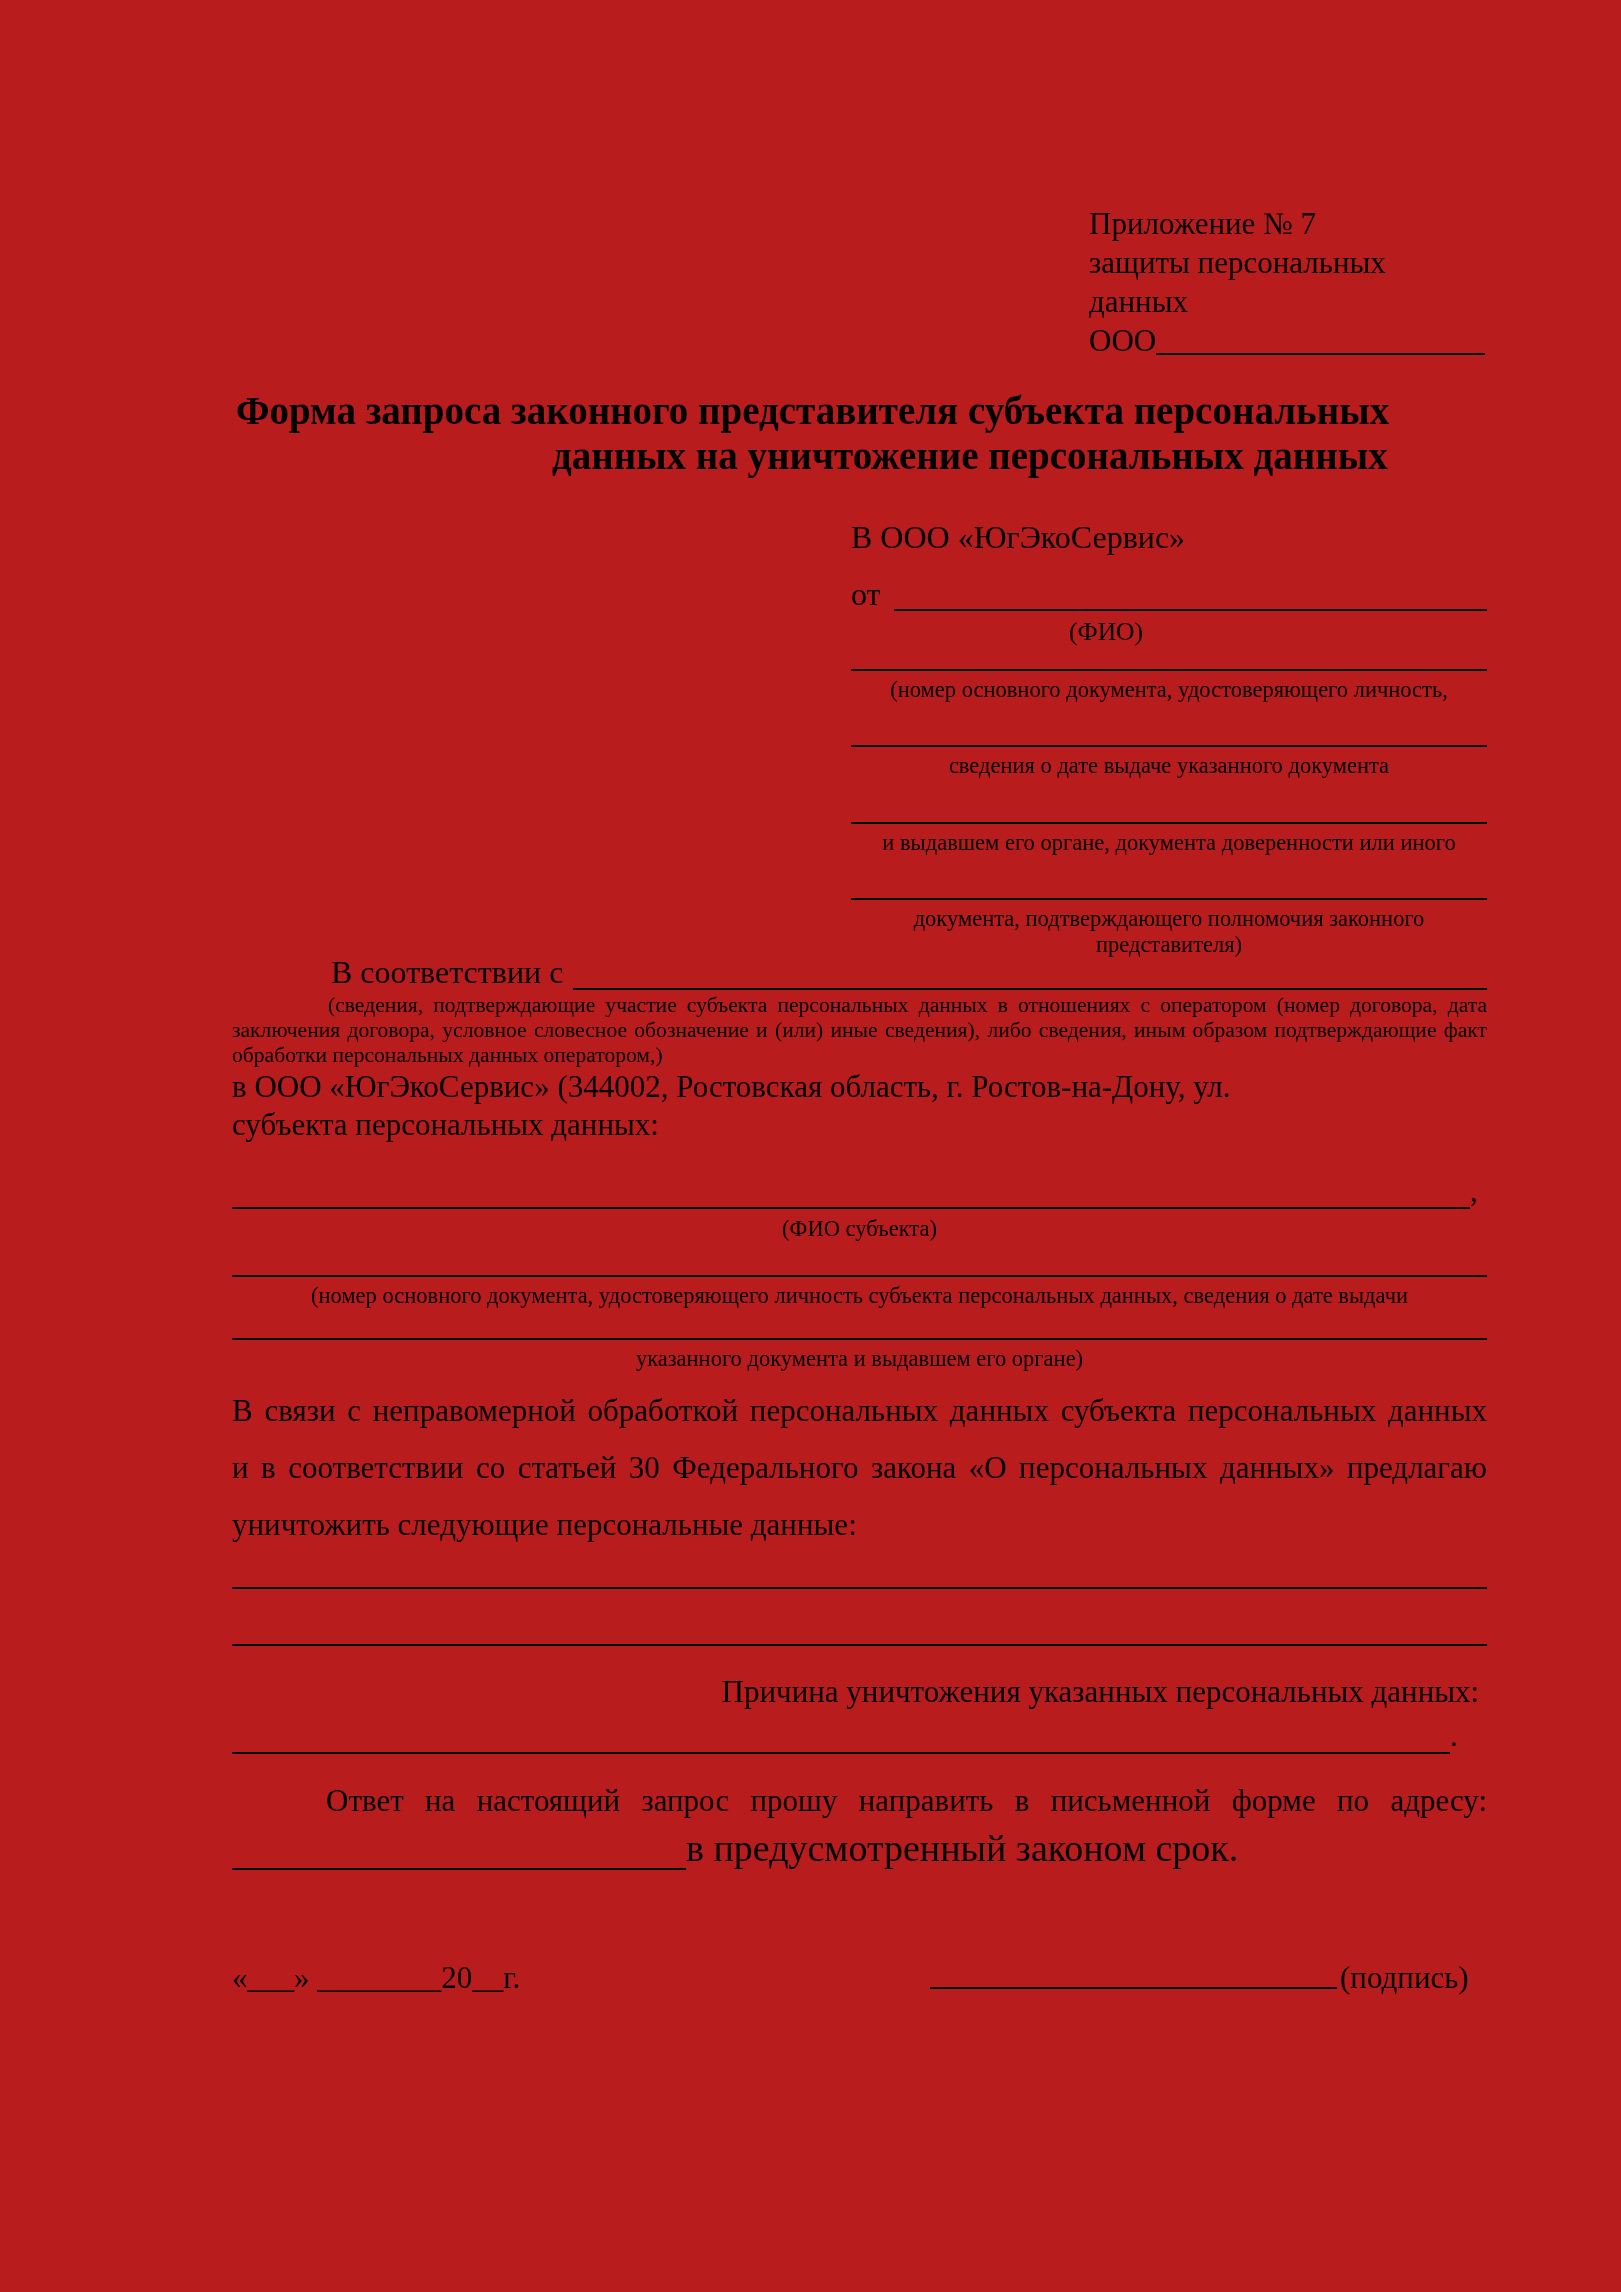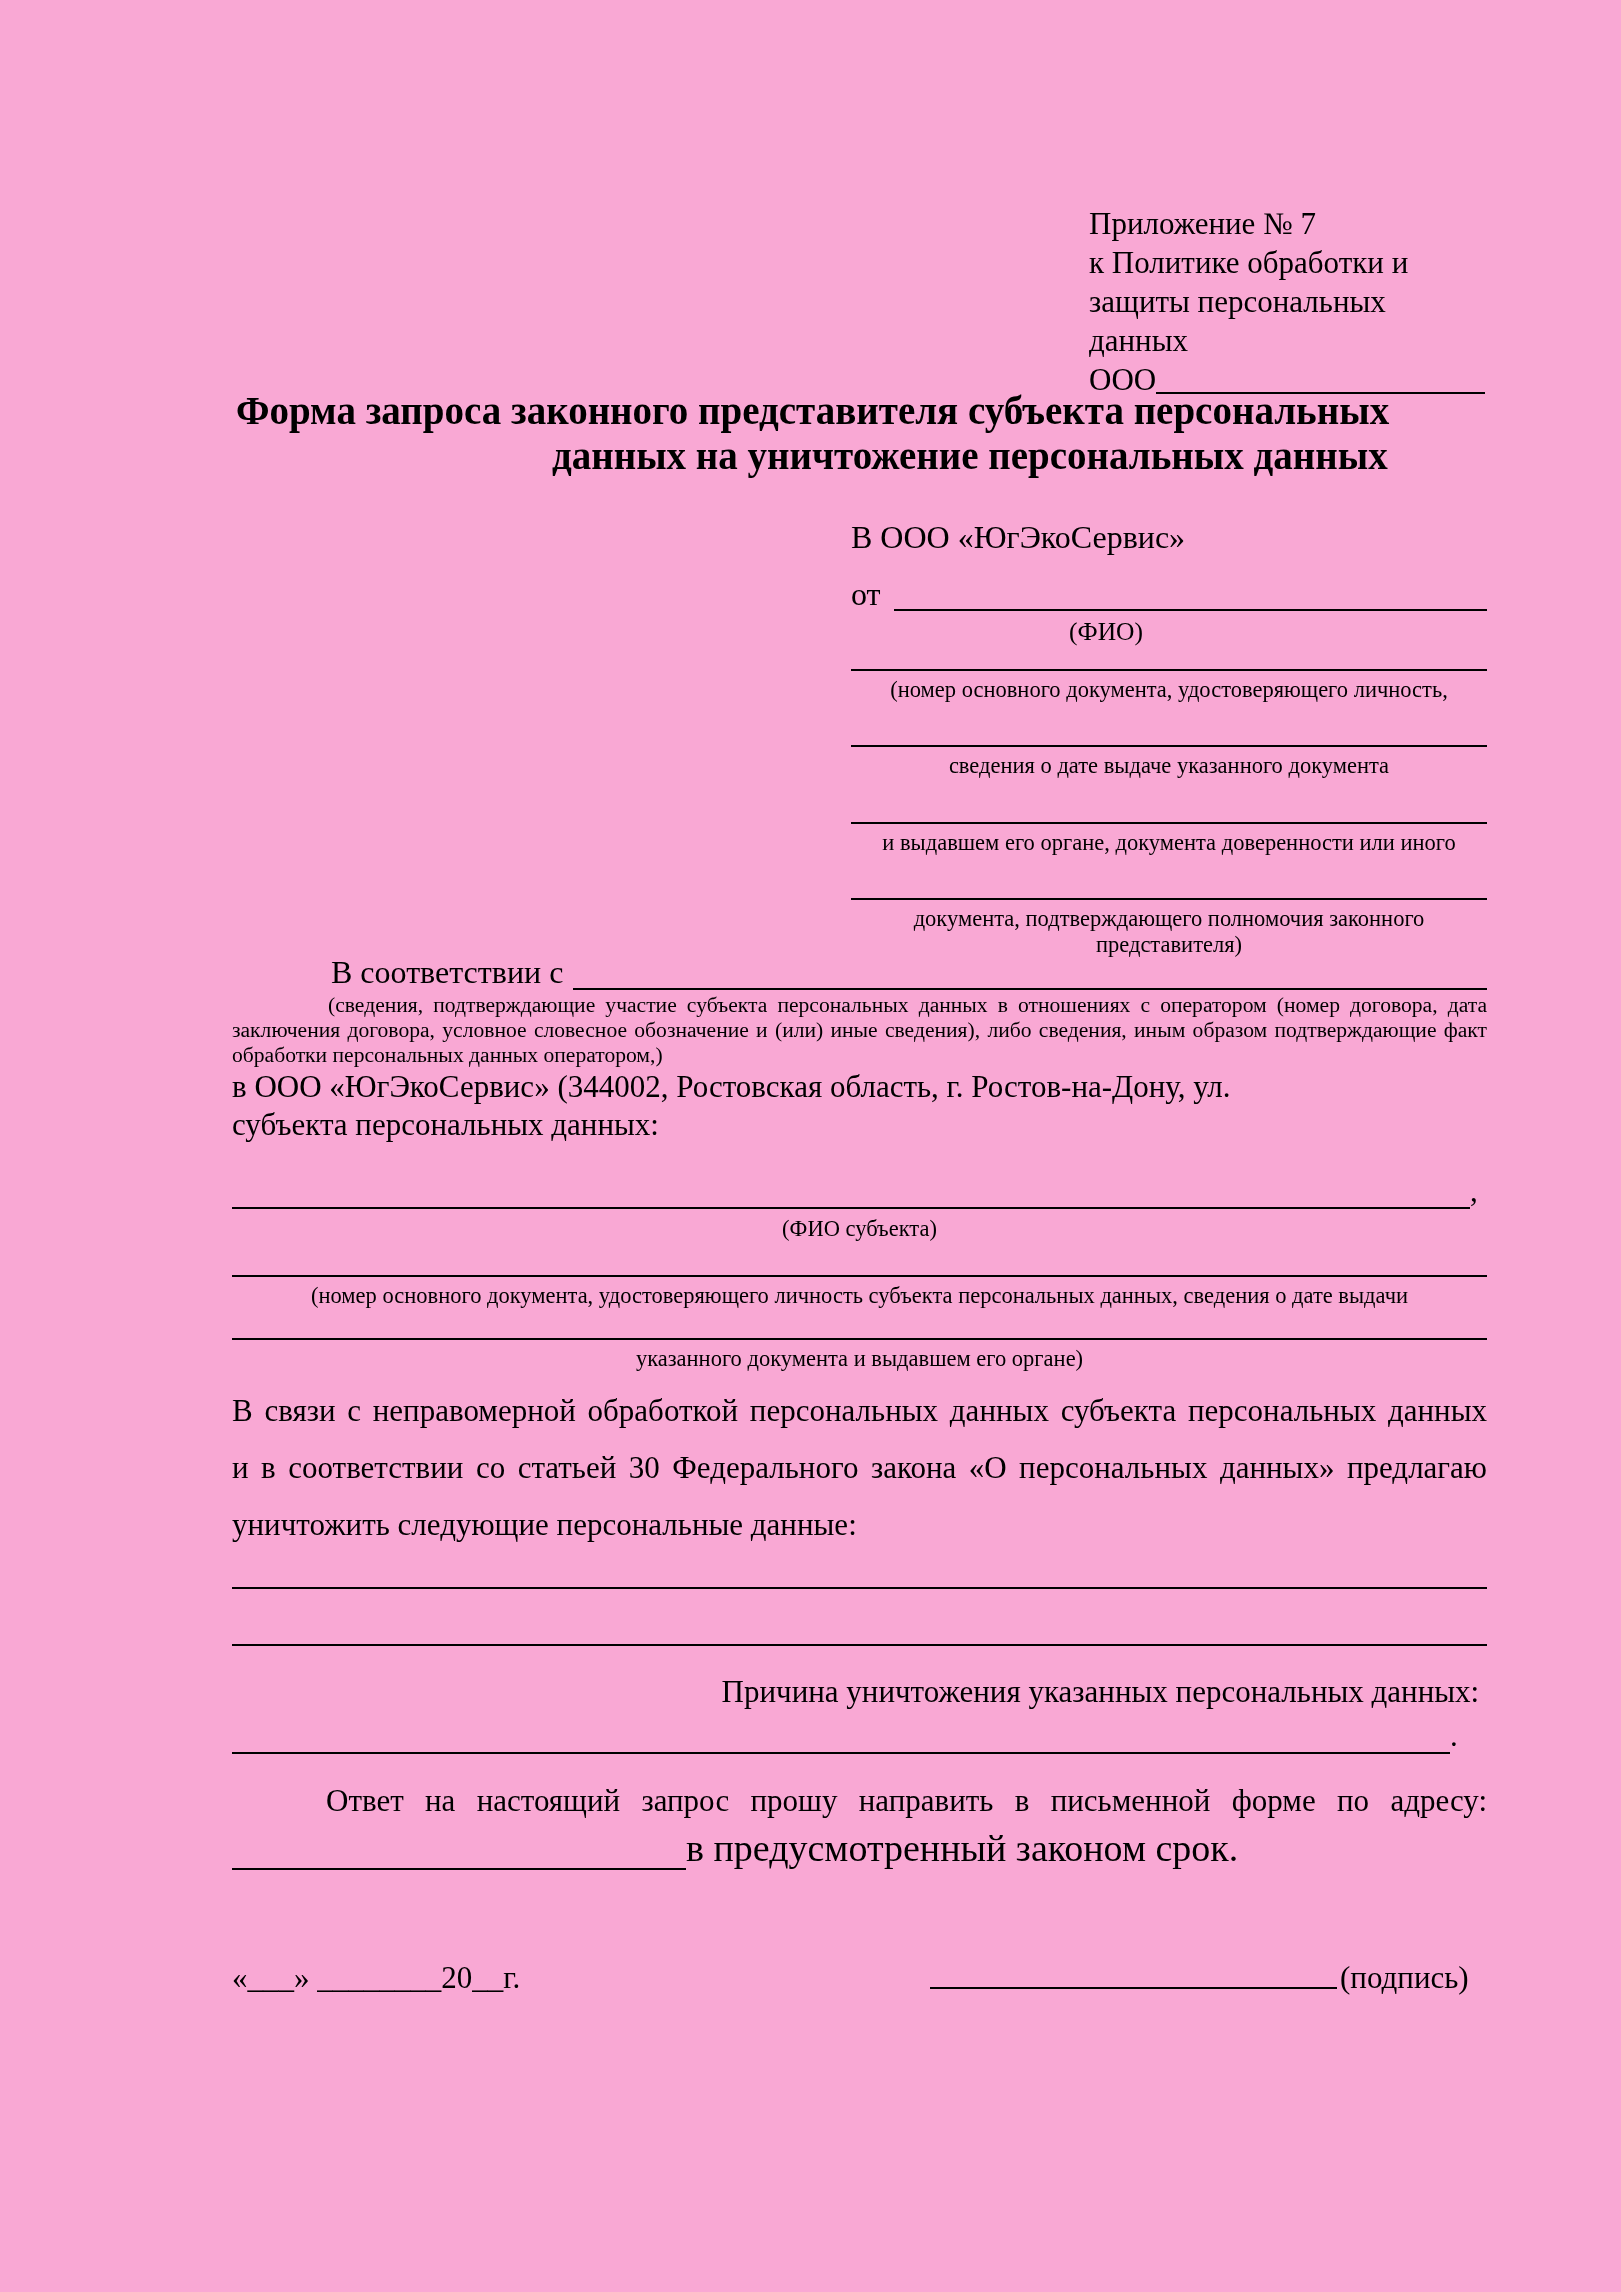--- a/index.html
+++ b/index.html
@@ -1,19 +1,19 @@
 <!DOCTYPE html>
 <html><head>
 <meta charset="utf-8">
 <style>
   html,body{margin:0;padding:0;background:#888;}
   .page{
     position:relative;
     width:1621px;height:2293px;
-    background:#f9a8d4;
+    background:#b91c1c;
     color:#000;
     font-family:"Liberation Serif","DejaVu Serif",serif;
     overflow:hidden;
   }
   .abs{position:absolute;}
   .fill-line{border-bottom:2.9px solid #000;height:0;}
   .fill-line.thin{border-bottom-width:2px;}
   .rule{position:absolute;border-top:2.9px solid #000;height:0;}
   .rule.thin{border-top-width:2px;}
   .row{display:flex;align-items:flex-end;}
@@ -73,21 +73,20 @@
   .signoff .sig-line{position:absolute;left:698px;bottom:6.9px;width:407px;border-bottom:2.9px solid #000;height:0;}
   .signoff .sig-cap{position:absolute;left:1108px;bottom:0;white-space:nowrap;}
 </style>
 </head>
 <body>
 
 <div class="page">
 
   <div class="abs header-note">
     <div>Приложение № 7</div>
-    <div>к Политике обработки и</div>
     <div>защиты персональных данных</div>
     <div class="org-row">
       <span>ООО</span>
       <div class="fill-line thin"></div>
     </div>
   </div>
 
   <div class="abs title">
     <div class="l1 nowrap">Форма запроса законного представителя субъекта персональных</div>
     <div class="l2 nowrap">данных на уничтожение персональных данных</div>

